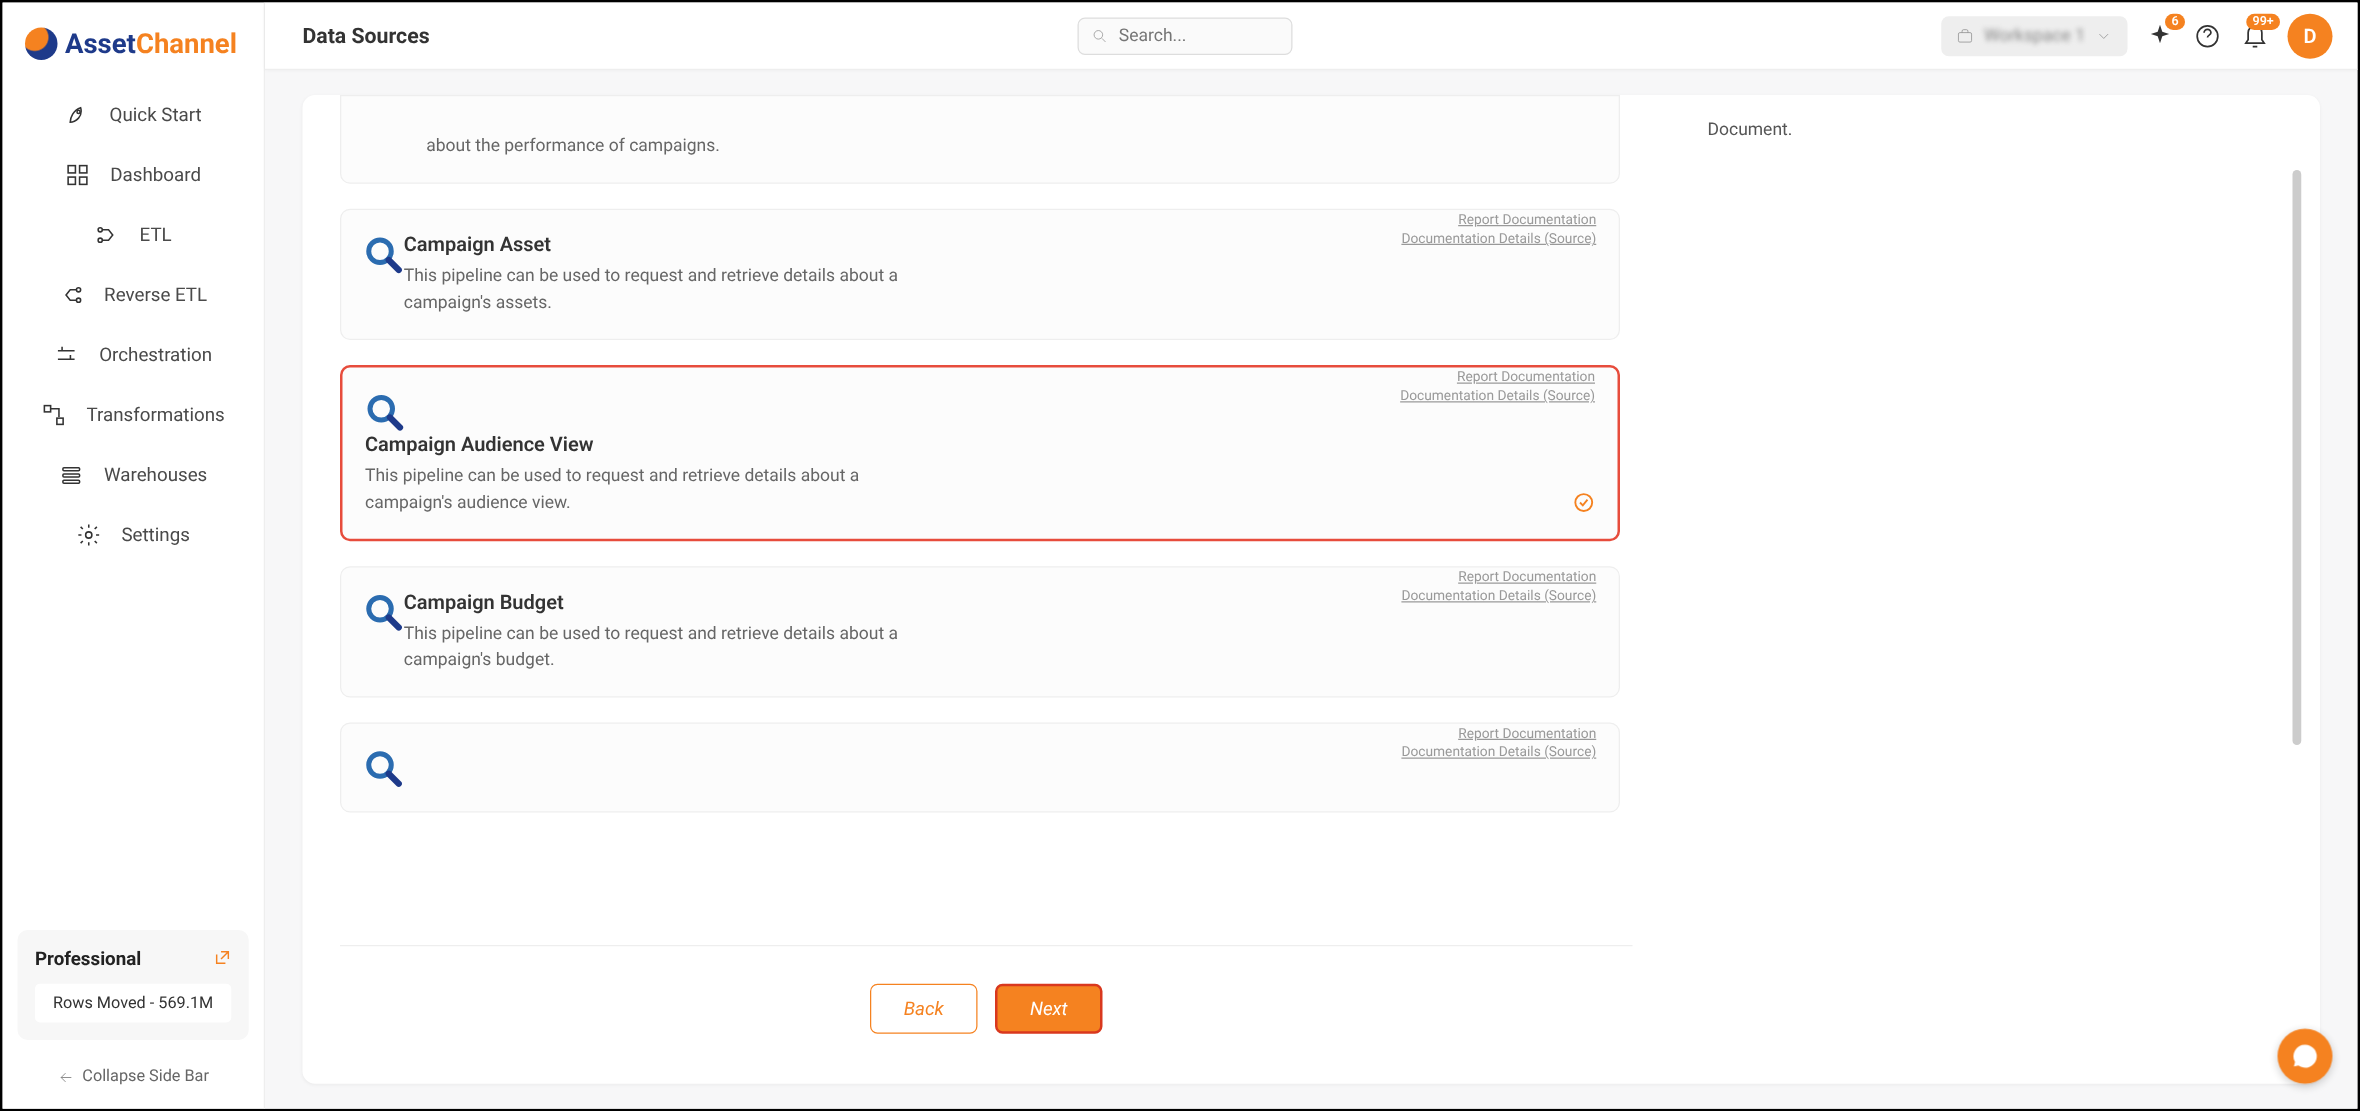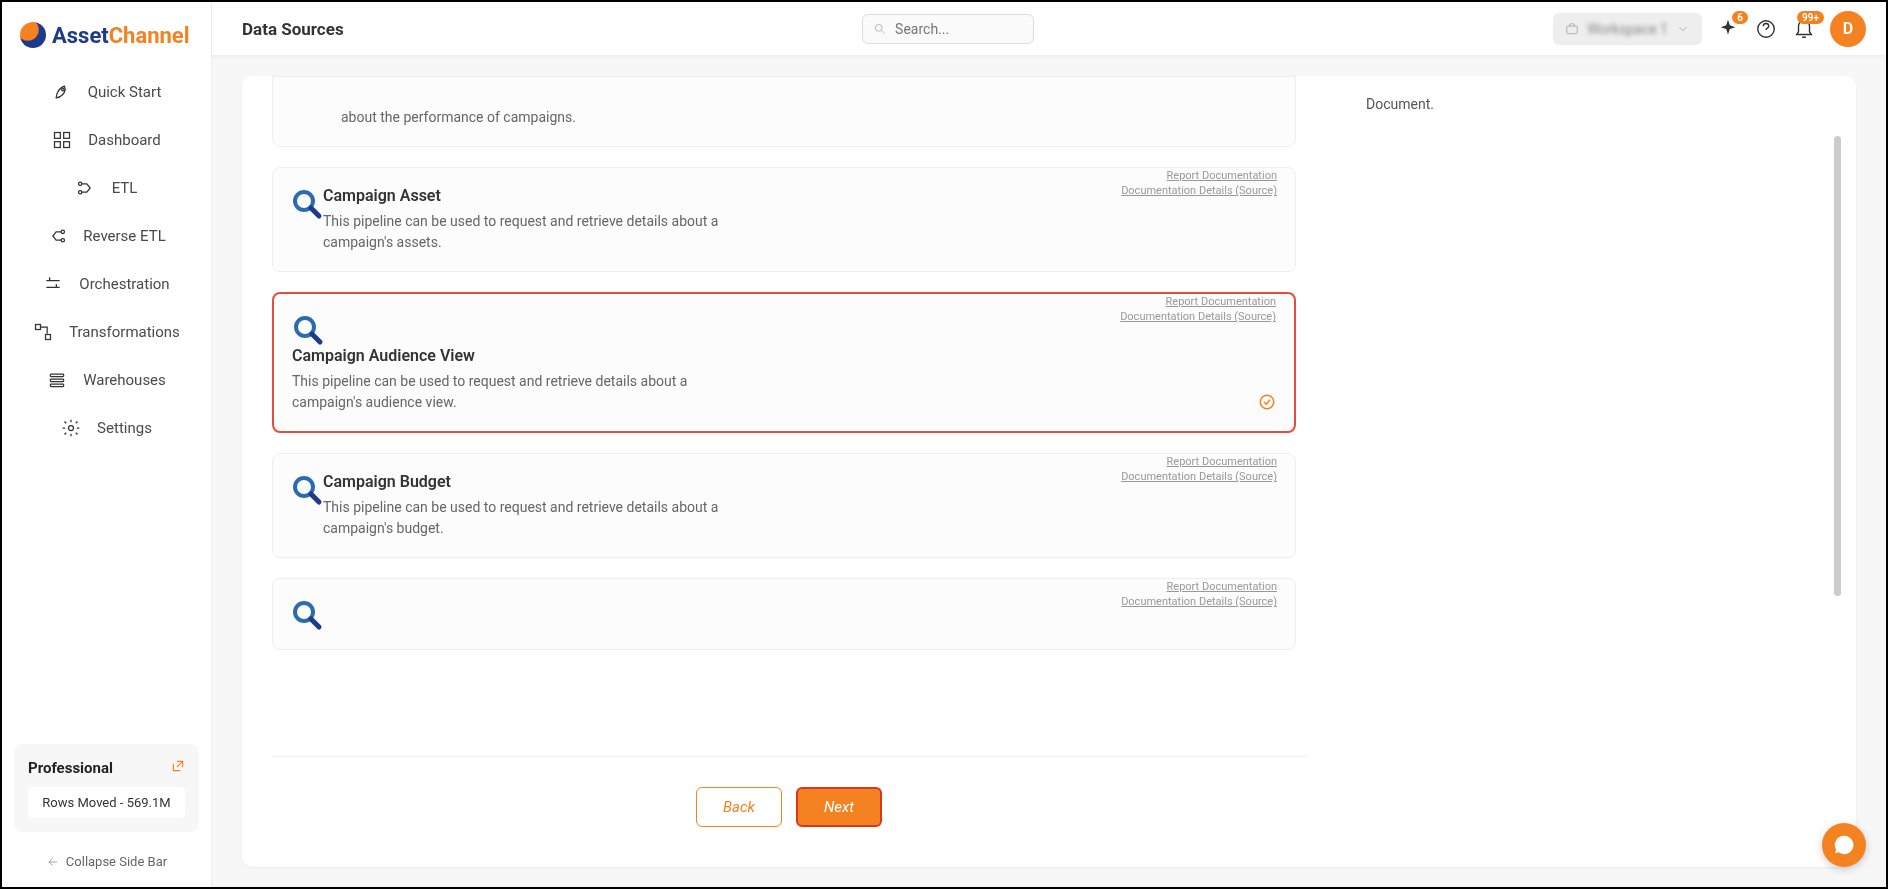--- a/index.html
+++ b/index.html
@@ -12,21 +12,21 @@
 .logo { display: flex; align-items: center; font-size: 22px; font-weight: 700; }
 .logo-icon { width: 26px; height: 26px; margin-right: 6px; border-radius: 50%; background: radial-gradient(circle at 30% 30%, #f58220 0%, #f58220 40%, #1e3a8a 45%, #1e3a8a 100%); }
 .logo-text-data { color: #1e3a8a; }
 .logo-text-channel { color: #f58220; }
 .nav { flex: 1; padding: 0 8px; }
 .nav-item { display: flex; align-items: center; padding: 14px 12px; color: #4a4a4a; font-size: 15px; cursor: pointer; border-radius: 6px; justify-content: center; }
 .nav-icon { width: 20px; height: 20px; margin-right: 16px; display: inline-flex; align-items: center; justify-content: center; }
 .nav-icon svg { width: 20px; height: 20px; stroke: #333; fill: none; stroke-width: 1.5; }
 .sidebar-bottom { padding: 0 12px; }
 .plan-card { background: #f7f7f7; border-radius: 8px; padding: 14px; margin-bottom: 14px; }
-.plan-head { display: flex; justify-content: space-between; align-items: center; margin-bottom: 10px; }
+.plan-head { display: flex; justify-content: space-between; align-items: flex-start; margin-bottom: 10px; }
 .plan-title { font-weight: 700; font-size: 15px; color: #222; }
 .plan-link-icon svg { width: 14px; height: 14px; stroke: #f58220; fill: none; stroke-width: 2; }
 .rows-moved { background: #fff; border-radius: 4px; padding: 8px 10px; font-size: 13px; color: #333; text-align: center; }
 .collapse-link { display: flex; align-items: center; justify-content: center; font-size: 13px; color: #666; padding: 8px; cursor: pointer; }
 .collapse-link svg { width: 14px; height: 14px; margin-right: 6px; stroke: #666; fill: none; }
 
 
 .main { flex: 1; display: flex; flex-direction: column; background: #f7f7f8; }
 .topbar { height: 54px; background: #fff; display: flex; align-items: center; padding: 0 20px; border-bottom: 1px solid #eee; box-shadow: 0 1px 3px rgba(0,0,0,0.04); }
 .page-title { font-size: 17px; font-weight: 700; color: #333; margin-right: auto; margin-left: 10px; }

